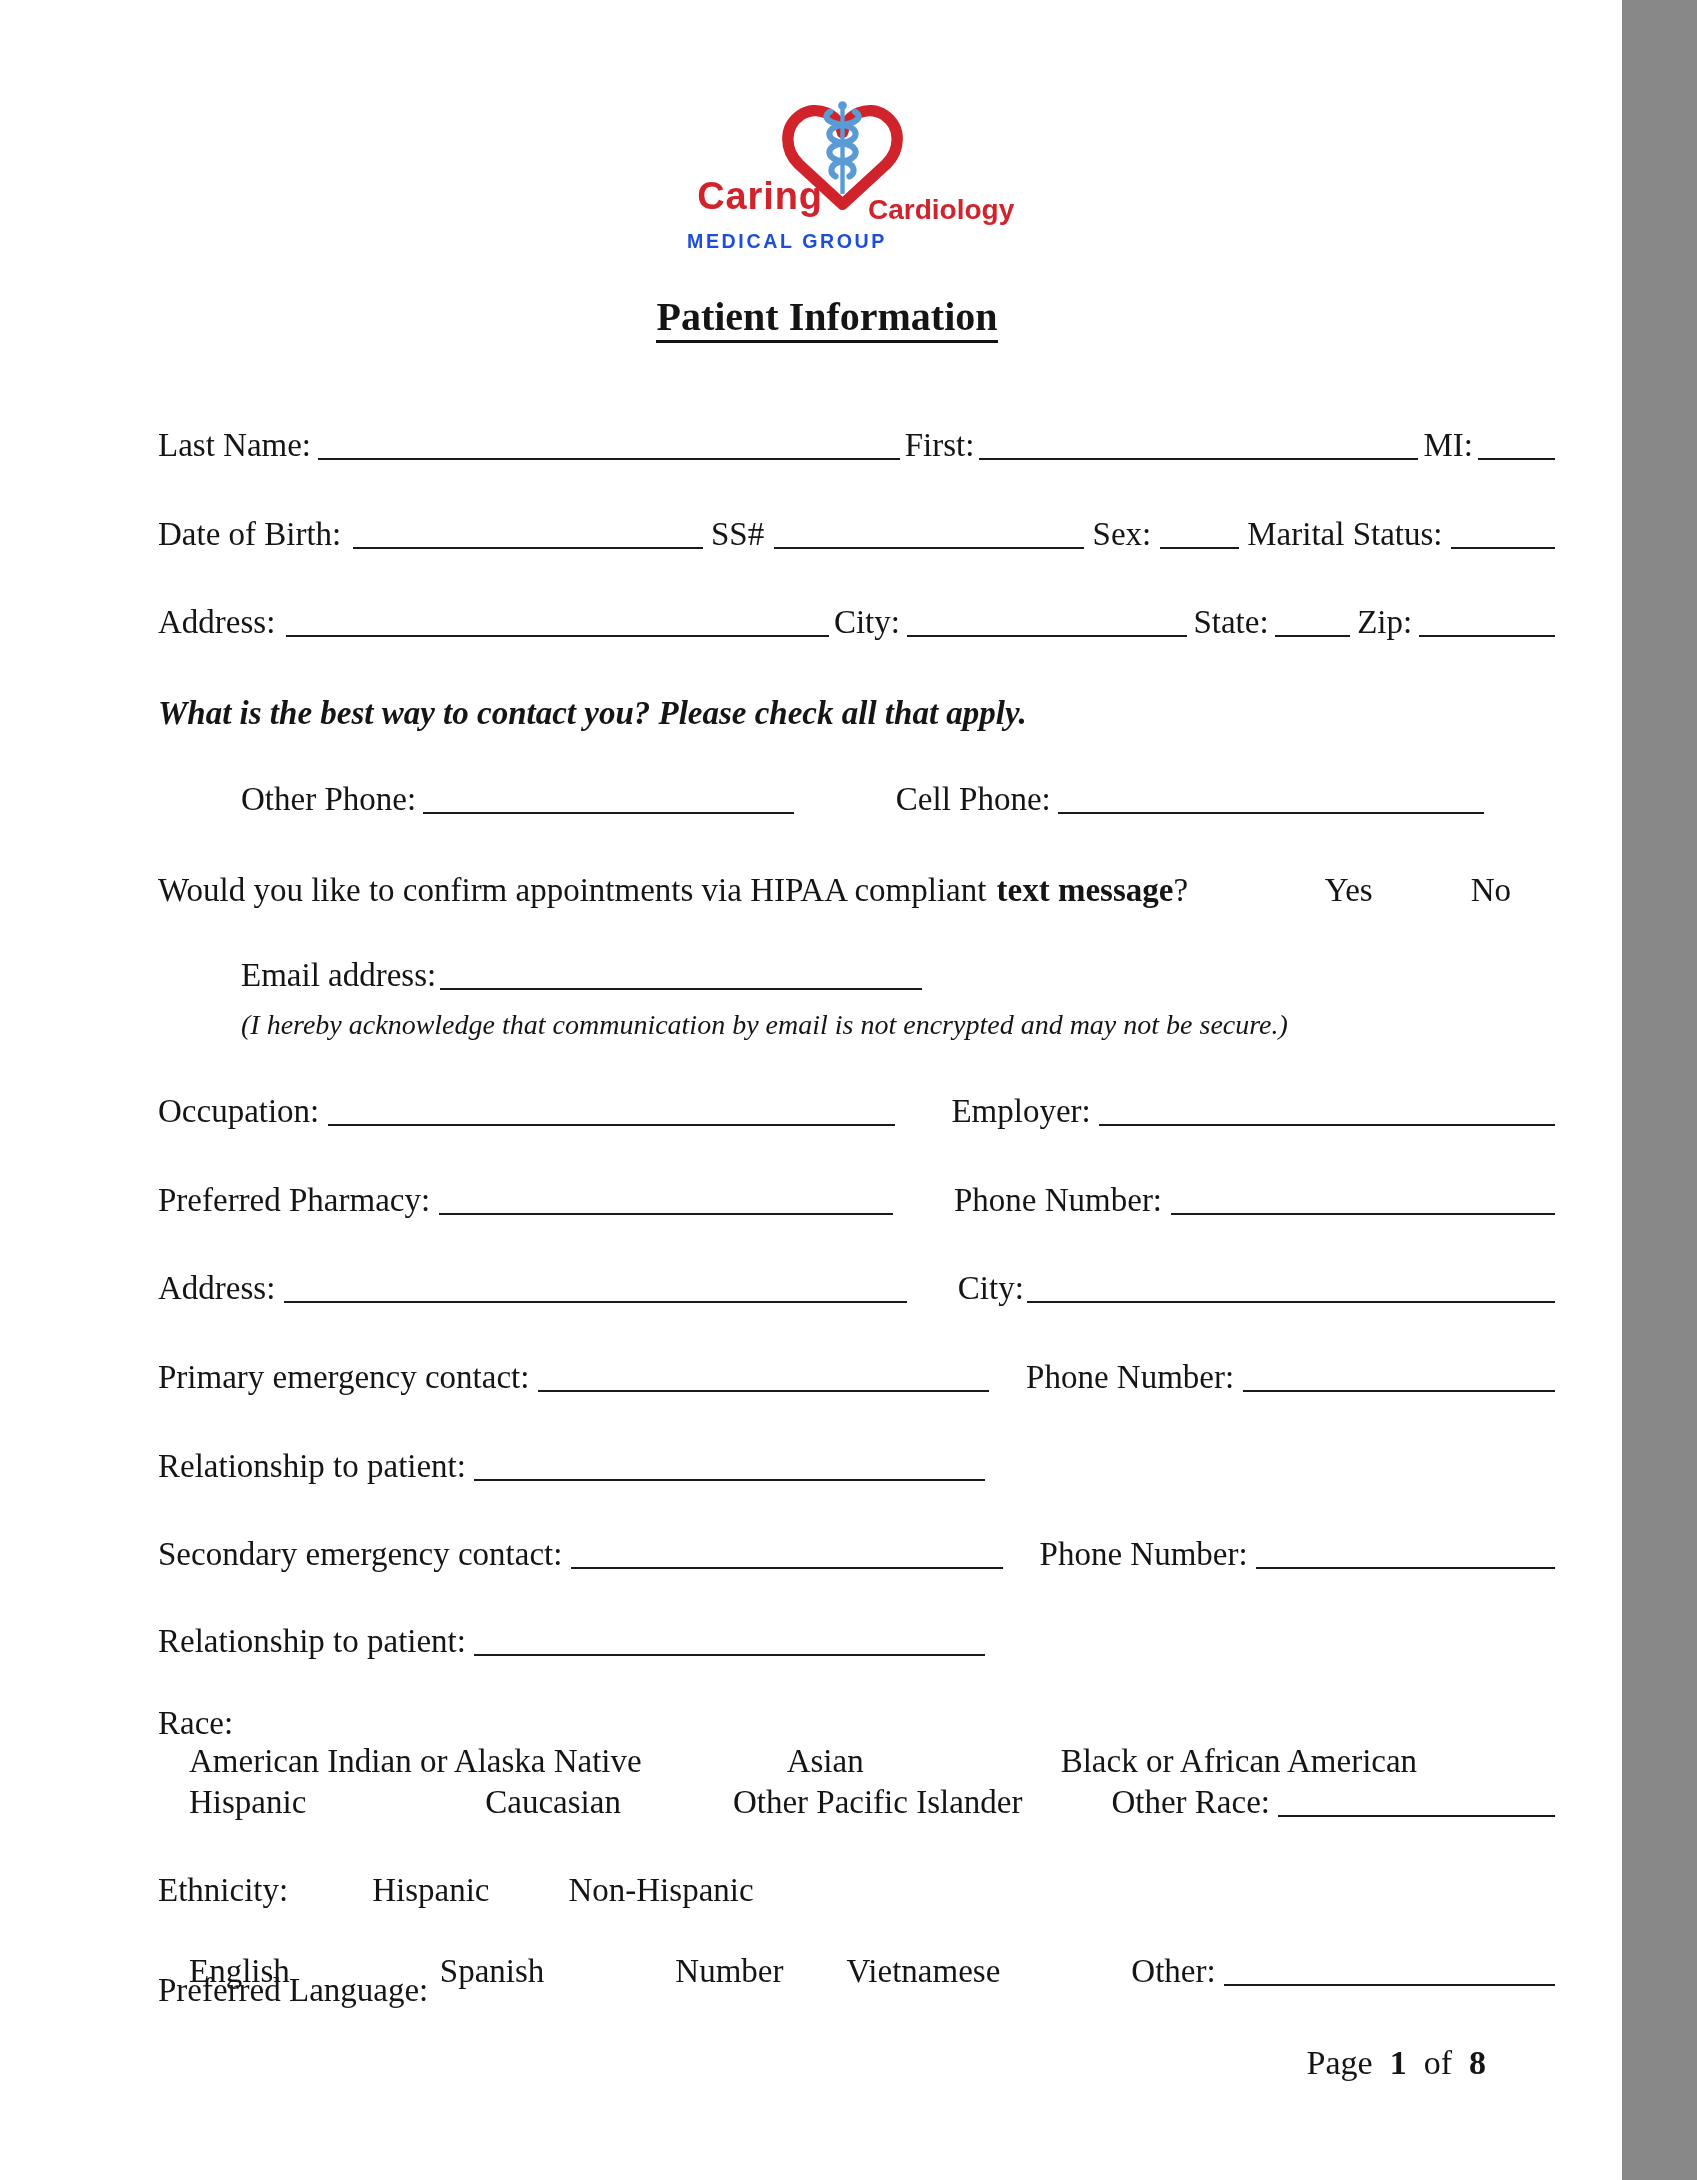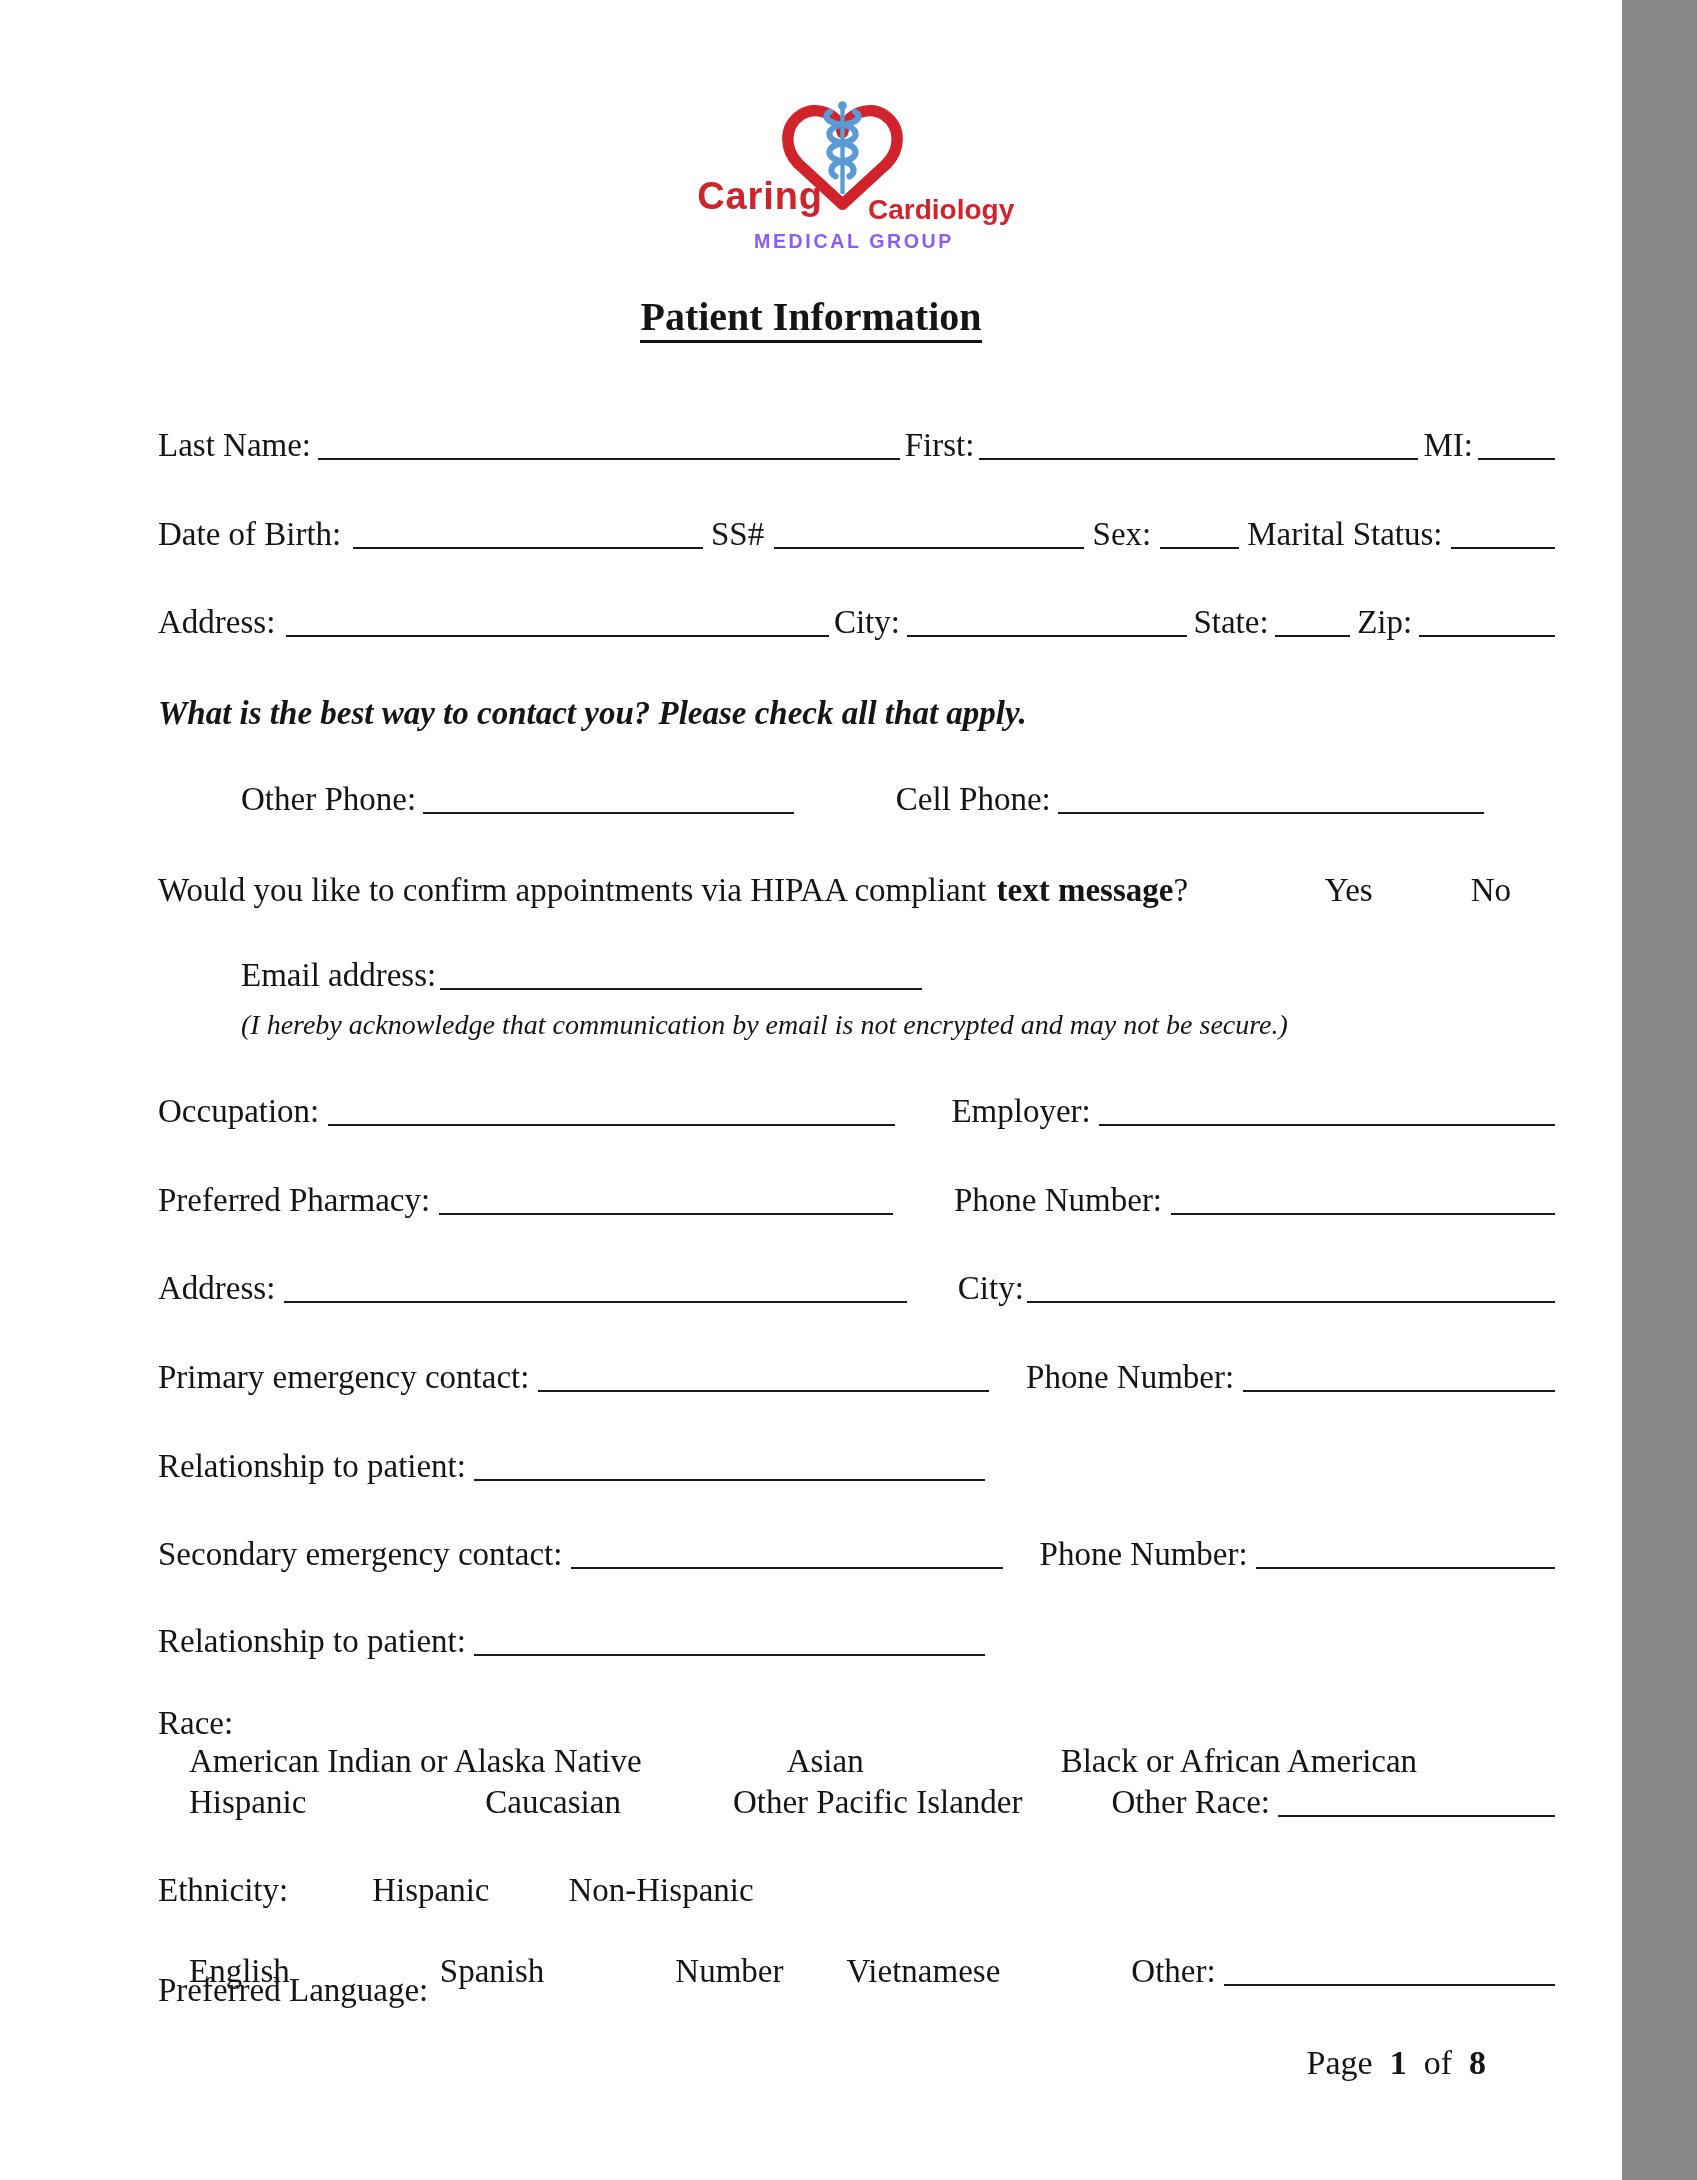--- a/index.html
+++ b/index.html
@@ -5,25 +5,25 @@
   html,body{margin:0;padding:0;background:#888;}
   .page{position:relative;width:1622px;height:2181px;background:#ffffff;
         font-family:"Liberation Serif",serif;color:#151515;overflow:hidden;}
 
   
   .logo{position:absolute;left:687px;top:97px;width:334px;height:164px;
         font-family:"Liberation Sans",sans-serif;font-weight:bold;}
   .logo svg{position:absolute;left:89px;top:0px;width:133px;height:129px;}
   .logo .caring{position:absolute;left:10.2px;top:78px;font-size:38px;color:#d0232b;letter-spacing:0.9px;}
   .logo .cardio{position:absolute;left:181px;top:97px;font-size:28px;color:#d0232b;}
-  .logo .medgroup{position:absolute;left:0;top:133px;width:100%;text-align:center;
-        font-size:19.6px;color:#8b5cf6;letter-spacing:2.6px;}
-
-  
-  .title-wrap{position:absolute;left:0;top:293px;width:100%;text-align:center;}
+  .logo .medgroup{position:absolute;left:0;top:133px;width:100%;
+        font-size:19.6px;color:#1d4ed8;letter-spacing:2.6px;}
+
+  
+  .title-wrap{position:absolute;left:16px;top:293px;width:100%;text-align:center;}
   .title{font-size:40px;font-weight:bold;border-bottom:3.4px solid #111;padding-bottom:0.9px;}
 
   
   .row{position:absolute;left:158px;width:1397px;height:46px;
        display:flex;align-items:flex-end;font-size:33px;line-height:1.15;white-space:pre;}
   .lbl{flex:0 0 auto;}
   .fill{border-bottom:2.6px solid #1a1a1a;height:0;margin-bottom:5.1px;flex:0 0 auto;}
   .grow{flex:1 1 0;}
   .bi{font-weight:bold;font-style:italic;}
   .opt{flex:0 0 auto;}

